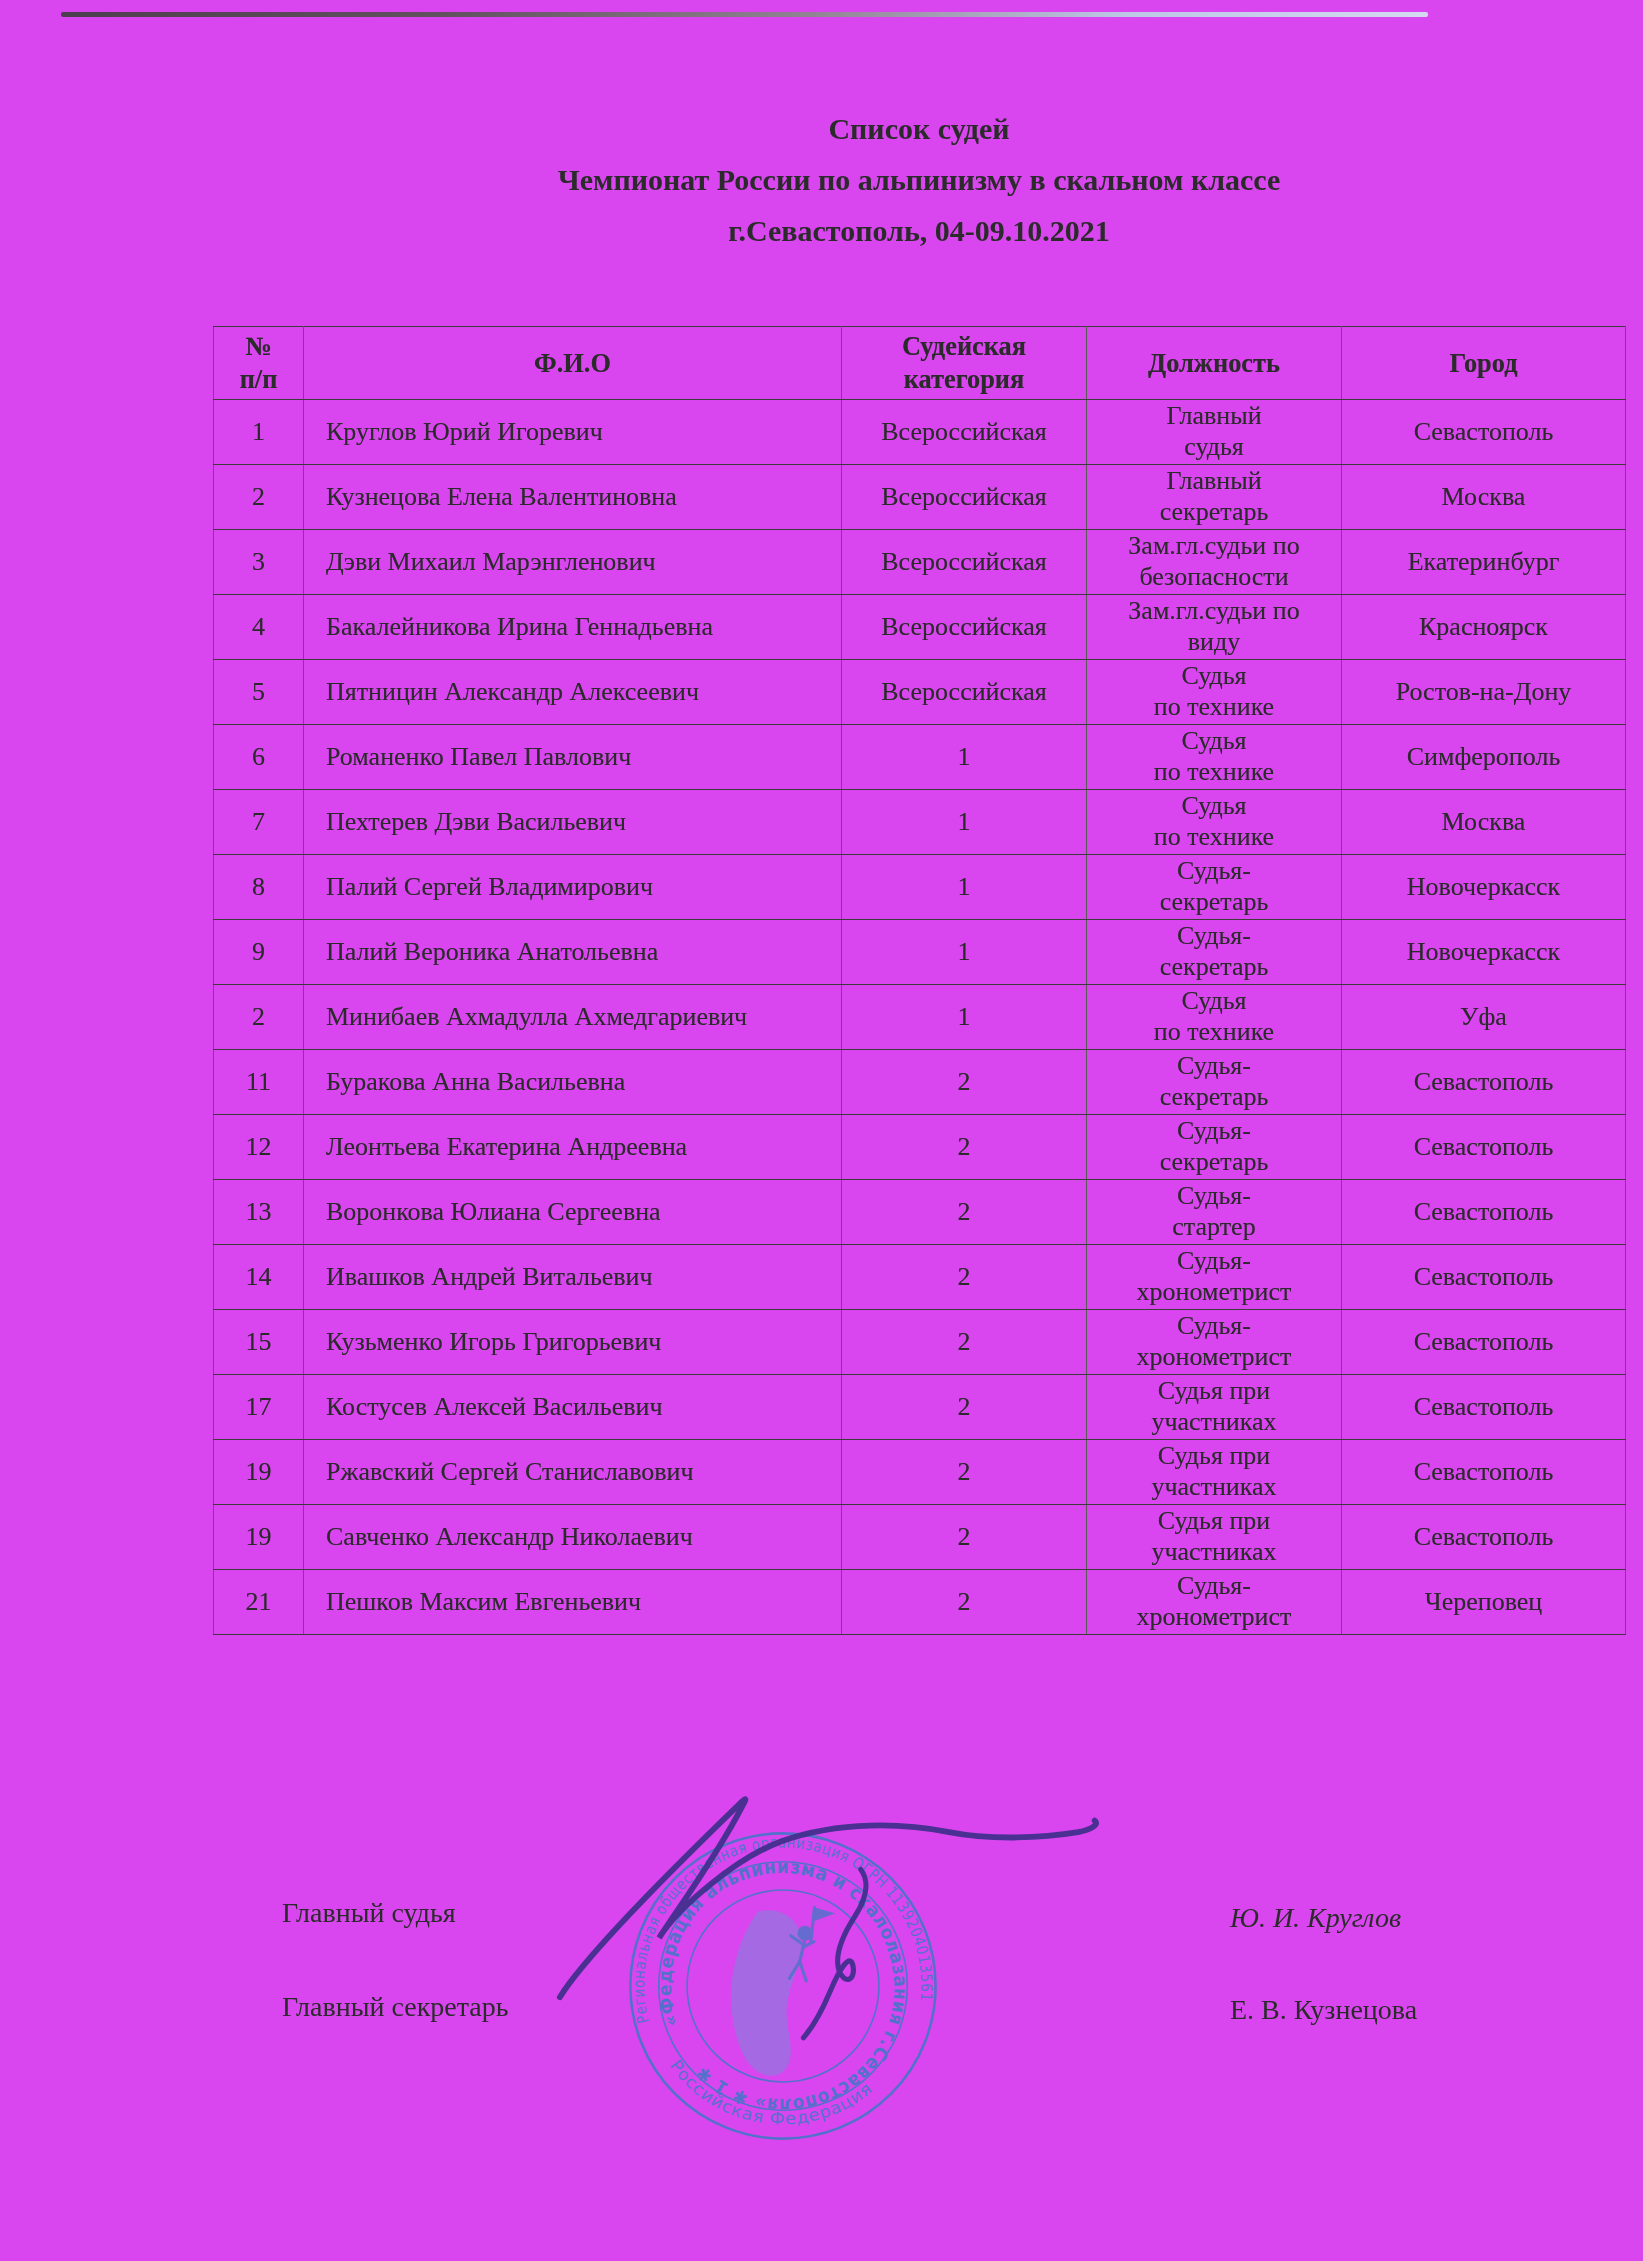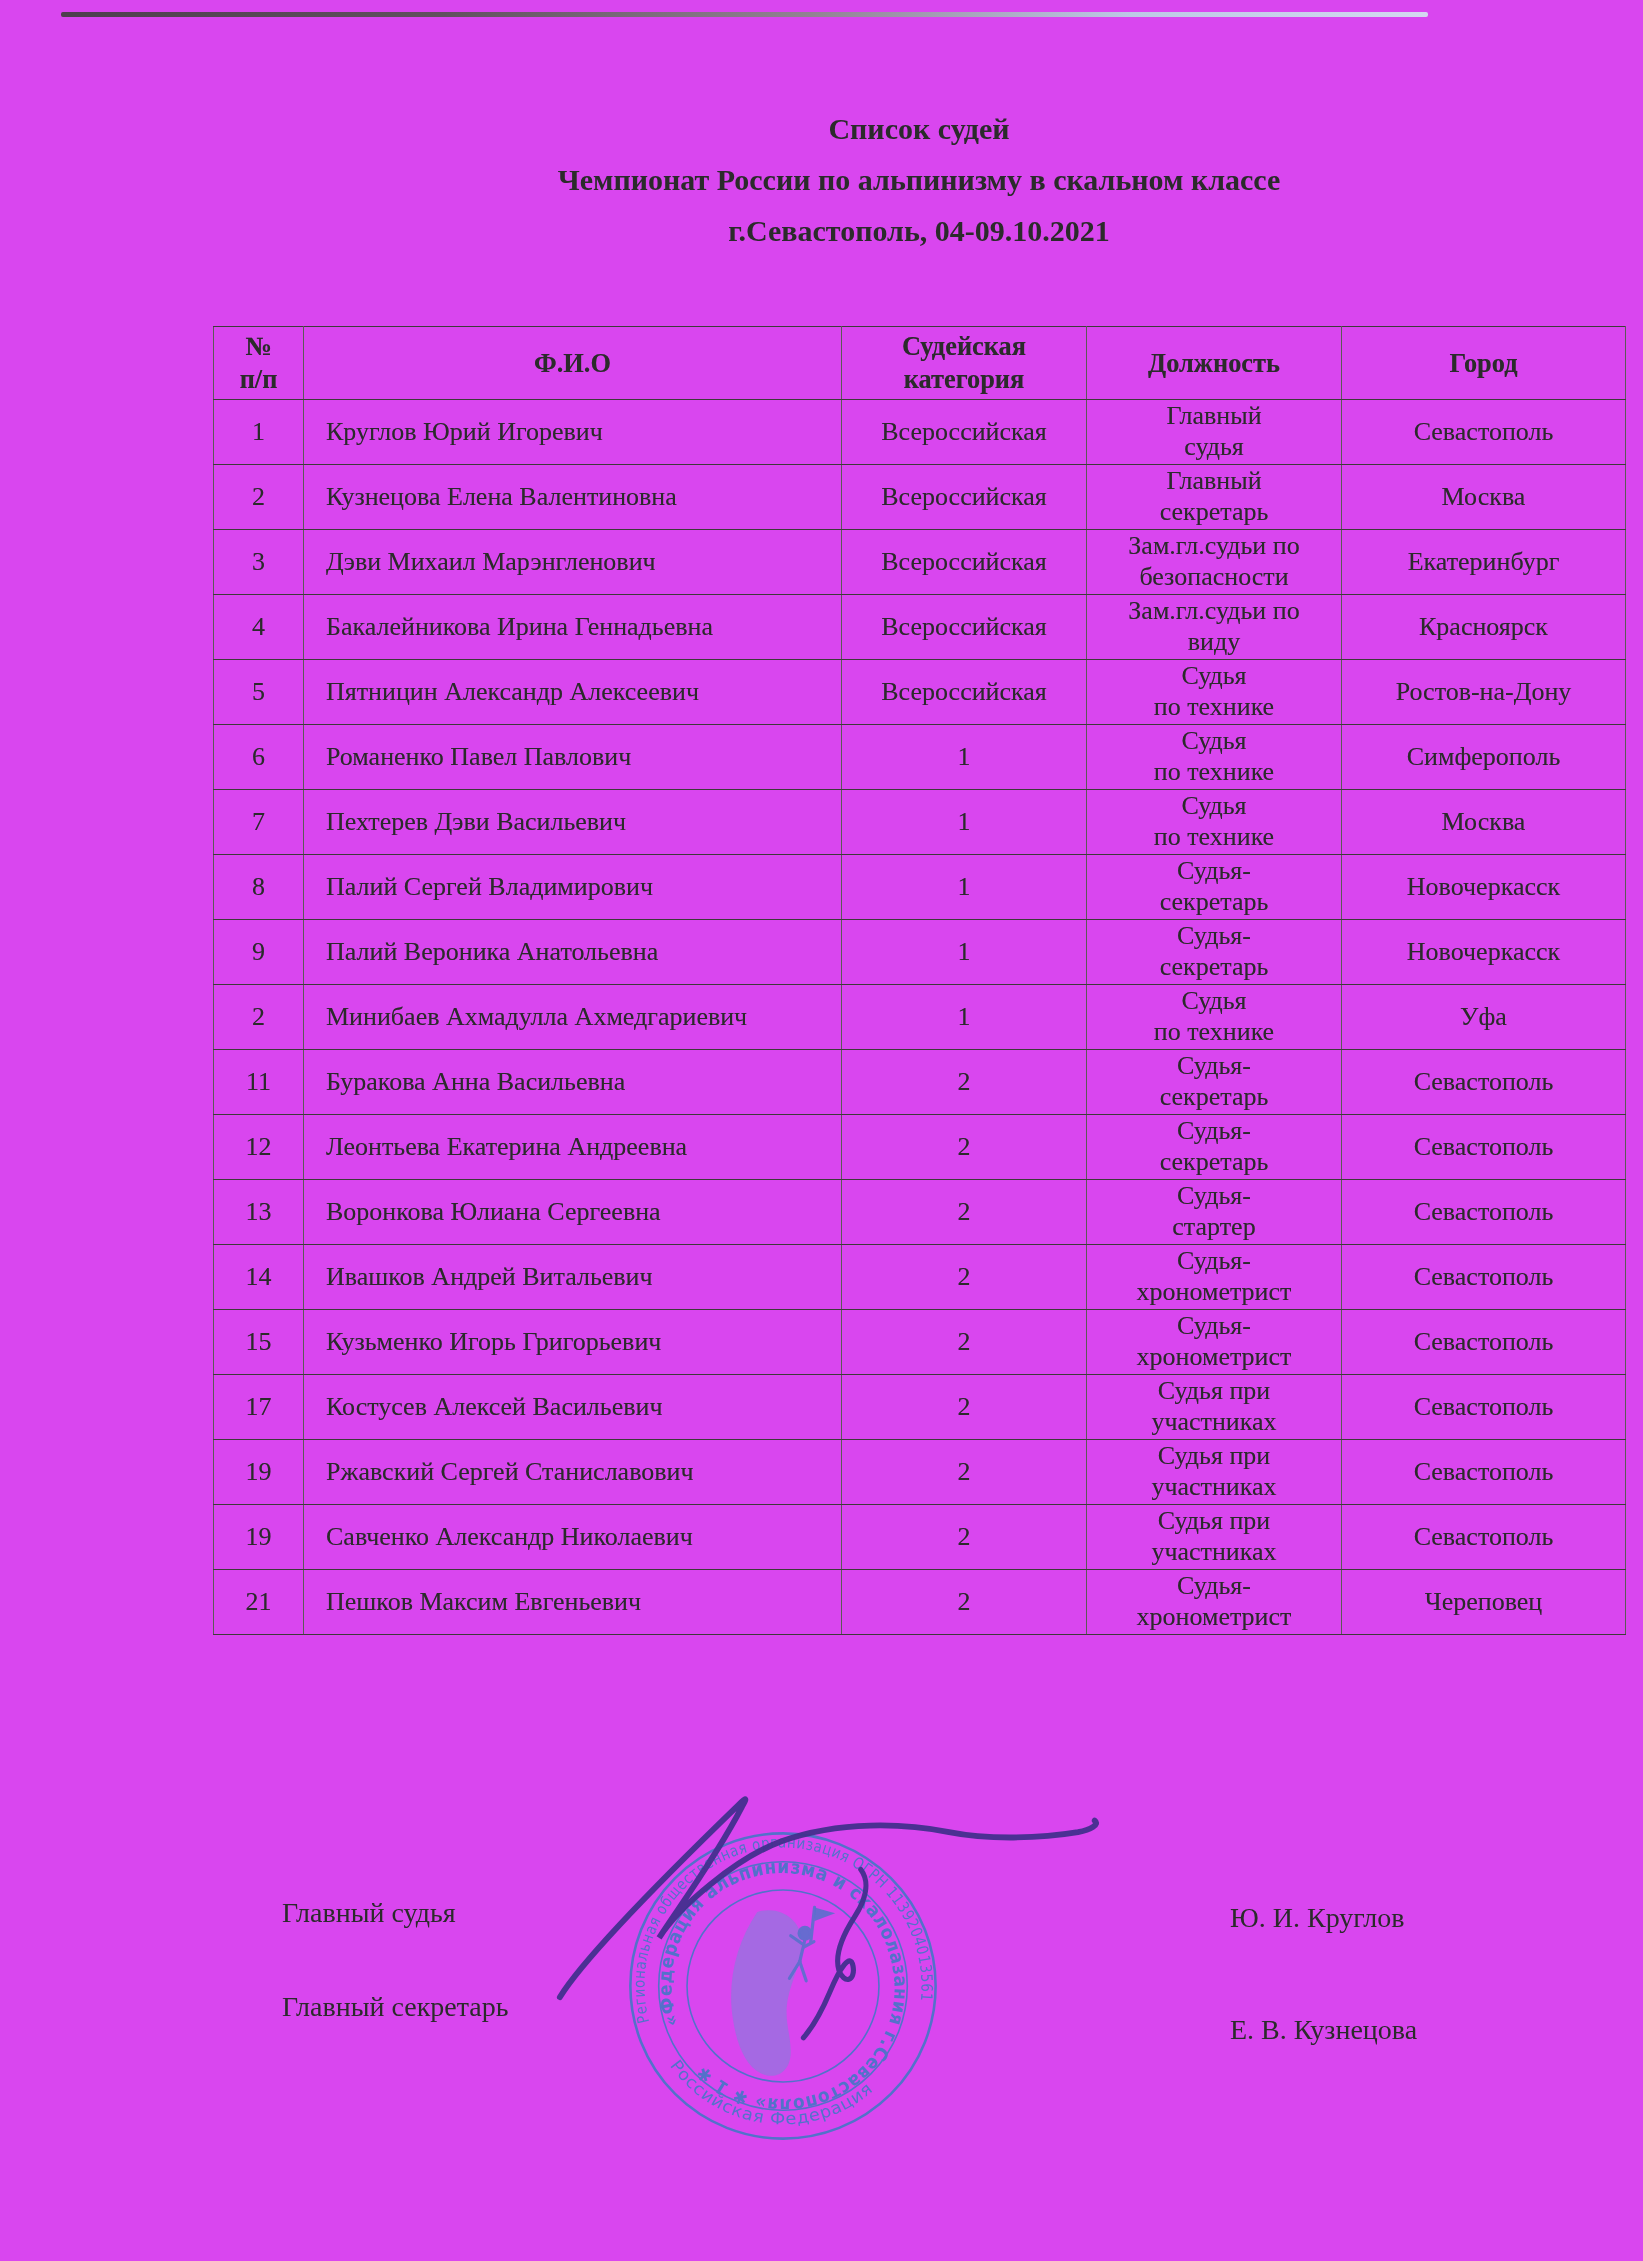--- a/index.html
+++ b/index.html
@@ -30,21 +30,21 @@
   table.judges{border:1.9px solid #3d3b39;}
   table.judges thead tr{height:73px;}
   table.judges tbody tr{height:65px;}
   table.judges th{font-size:26.4px;font-weight:bold;white-space:pre-line;line-height:1.25;}
   table.judges td:nth-child(2){text-align:left;padding-left:22px;}
   table.judges td:nth-child(4){white-space:pre-line;line-height:1.18;}
 
   .footer-label{position:absolute;left:282px;font-size:28px;}
   .footer-name{position:absolute;left:1230px;font-size:28px;}
   .fl-1{top:1897px;} .fl-2{top:1991px;}
-  .fn-1{top:1902px;} .fn-2{top:1994px;margin-top:20px;}
+  .fn-1{top:1902px;font-style:italic;} .fn-2{top:1994px;}
 
   .stamp-svg{position:absolute;left:622px;top:1825px;width:322px;height:322px;z-index:2;
     opacity:.88;}
   .sig-svg{position:absolute;left:226px;top:1676px;width:1160px;height:516px;z-index:3;}
 
   .stamp-text{font-family:"DejaVu Sans", sans-serif;letter-spacing:1px;}
 </style>
 </head>
 <body style="color: rgb(43, 43, 43);">
 

